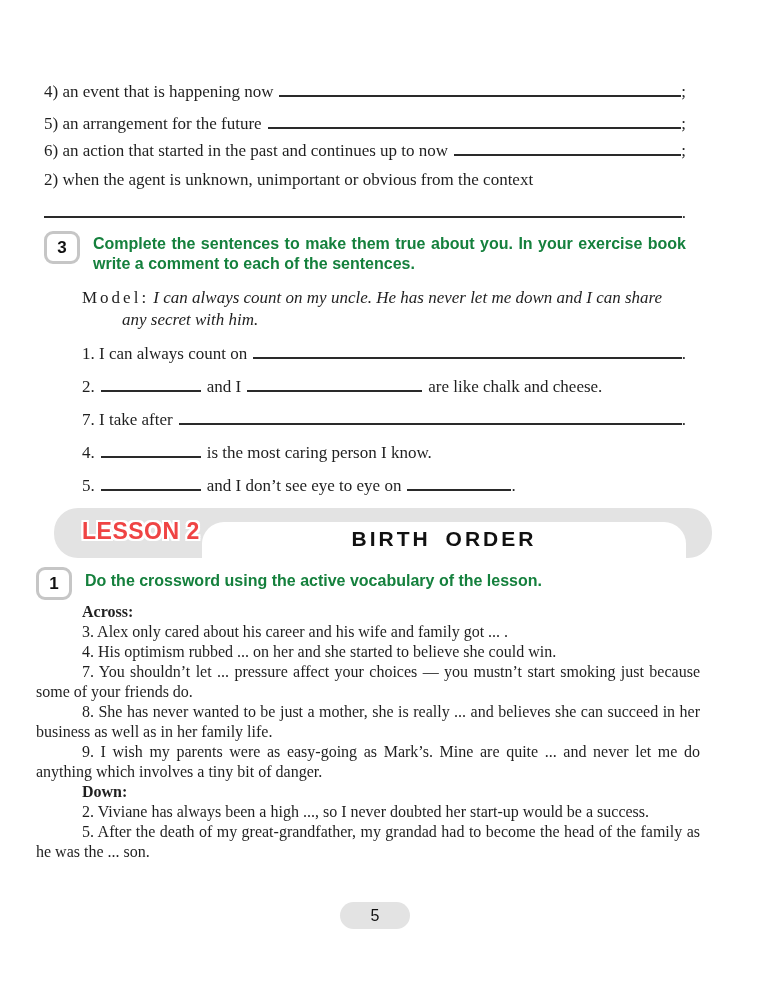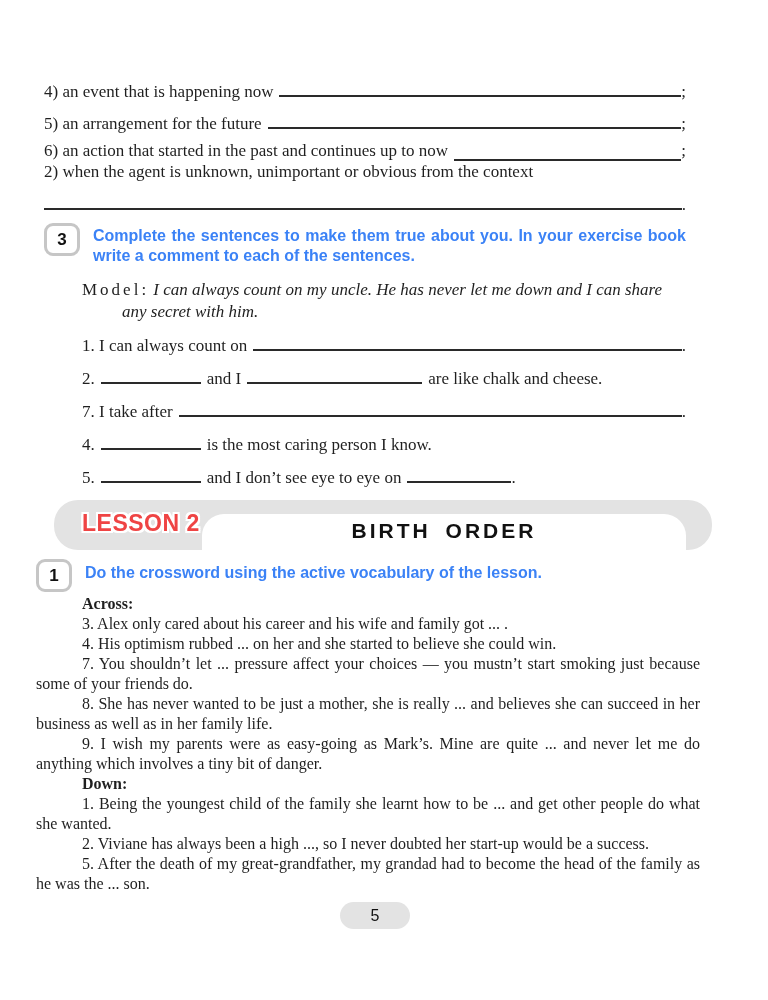--- a/index.html
+++ b/index.html
@@ -7,31 +7,31 @@
        font-family:"Liberation Serif",serif;color:#1f1f1f;}
   .page{position:relative;padding:58px 68px 0 36px;}
   .inset{padding-left:8px;padding-right:14px;}
 
   
   .row{display:flex;align-items:baseline;font-size:17px;line-height:21px;}
   .row .txt{white-space:pre;}
   .blank{height:0;border-bottom:2px solid #2a2a2a;}
   .blank.grow{flex:1;}
   .ml{margin-left:6px;}
-  .mb11{margin-bottom:11px;margin-top:23px;} .mb6{margin-bottom:6px;} .mb8{align-items:flex-end;}
+  .mb11{margin-bottom:11px;margin-top:23px;} .mb6{margin-bottom:6px;} .mb8{margin-bottom:8px;}
   .mt8{margin-top:8px;}
 
   
   .ex-head{display:flex;gap:13px;margin-top:8px;}
   .num-box{flex:none;display:flex;align-items:center;justify-content:center;
            width:30px;height:27px;background:#fff;border:3px solid #c6c6c6;
            border-radius:9px;font-family:"Liberation Sans",sans-serif;
            font-weight:bold;font-size:17px;color:#111;}
   .instruction{flex:1;font-family:"Liberation Sans",sans-serif;font-weight:bold;
-               font-size:16px;line-height:20px;text-align:justify;color:#3b82f6;margin-top:3px;}
+               font-size:16px;line-height:20px;text-align:justify;color:#15803d;margin-top:3px;}
 
   .model{margin:13px 0 12px 0;font-size:17px;line-height:22px;
          padding-left:78px;text-indent:-40px;}
   .model-label{letter-spacing:3px;}
   .model-text{font-style:italic;}
 
   .ex3-row{margin-left:38px;margin-bottom:12px;}
 
   
   .lesson{position:relative;height:50px;margin:12px 0 9px 18px;}
@@ -144,21 +144,20 @@
       <div class="num-box">1</div>
       <div class="instruction">Do the crossword using the active vocabulary of the lesson.</div>
     </div>
     <p class="para lbl">Across:</p>
     <p class="para">3. Alex only cared about his career and his wife and family got ... .</p>
     <p class="para">4. His optimism rubbed ... on her and she started to believe she could win.</p>
     <p class="para">7. You shouldn’t let ... pressure affect your choices — you mustn’t start smoking just because some of your friends do.</p>
     <p class="para">8. She has never wanted to be just a mother, she is really ... and believes she can succeed in her business as well as in her family life.</p>
     <p class="para">9. I wish my parents were as easy-going as Mark’s. Mine are quite ... and never let me do anything which involves a tiny bit of danger.</p>
     <p class="para lbl">Down:</p>
-    <p class="para">1. Being the youngest child of the family she learnt how to be ... and get other people do what she wanted.</p>
     <p class="para">2. Viviane has always been a high ..., so I never doubted her start-up would be a success.</p>
     <p class="para">5. After the death of my great-grandfather, my grandad had to become the head of the family as he was the ... son.</p>
   </section>
 
 </div>
 
 <div class="page-pill">
   <span>5</span>
 </div>
 

